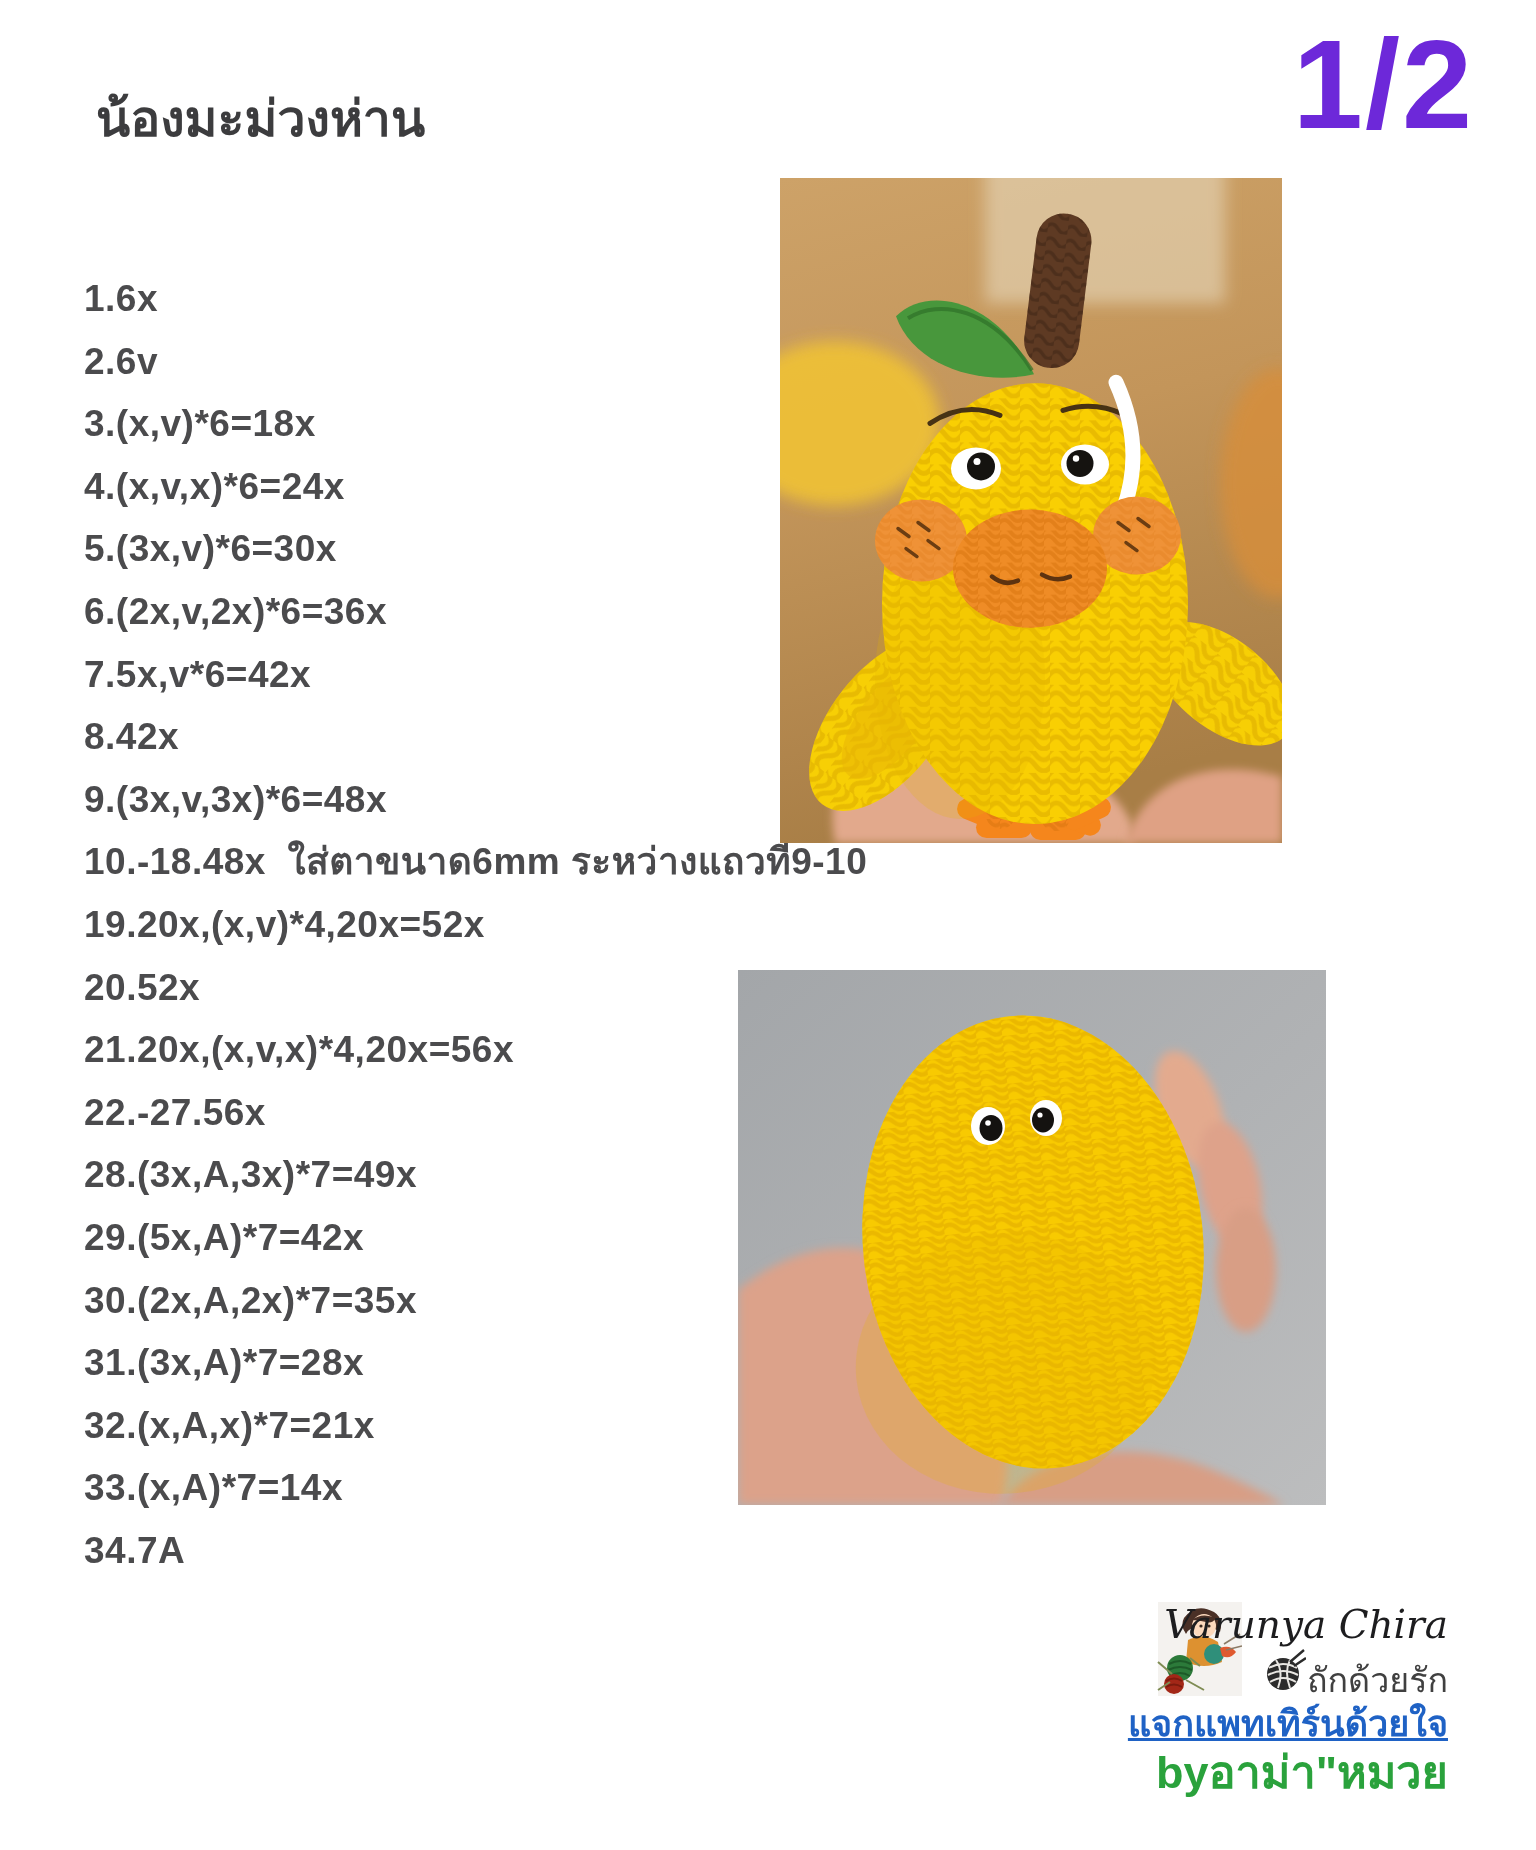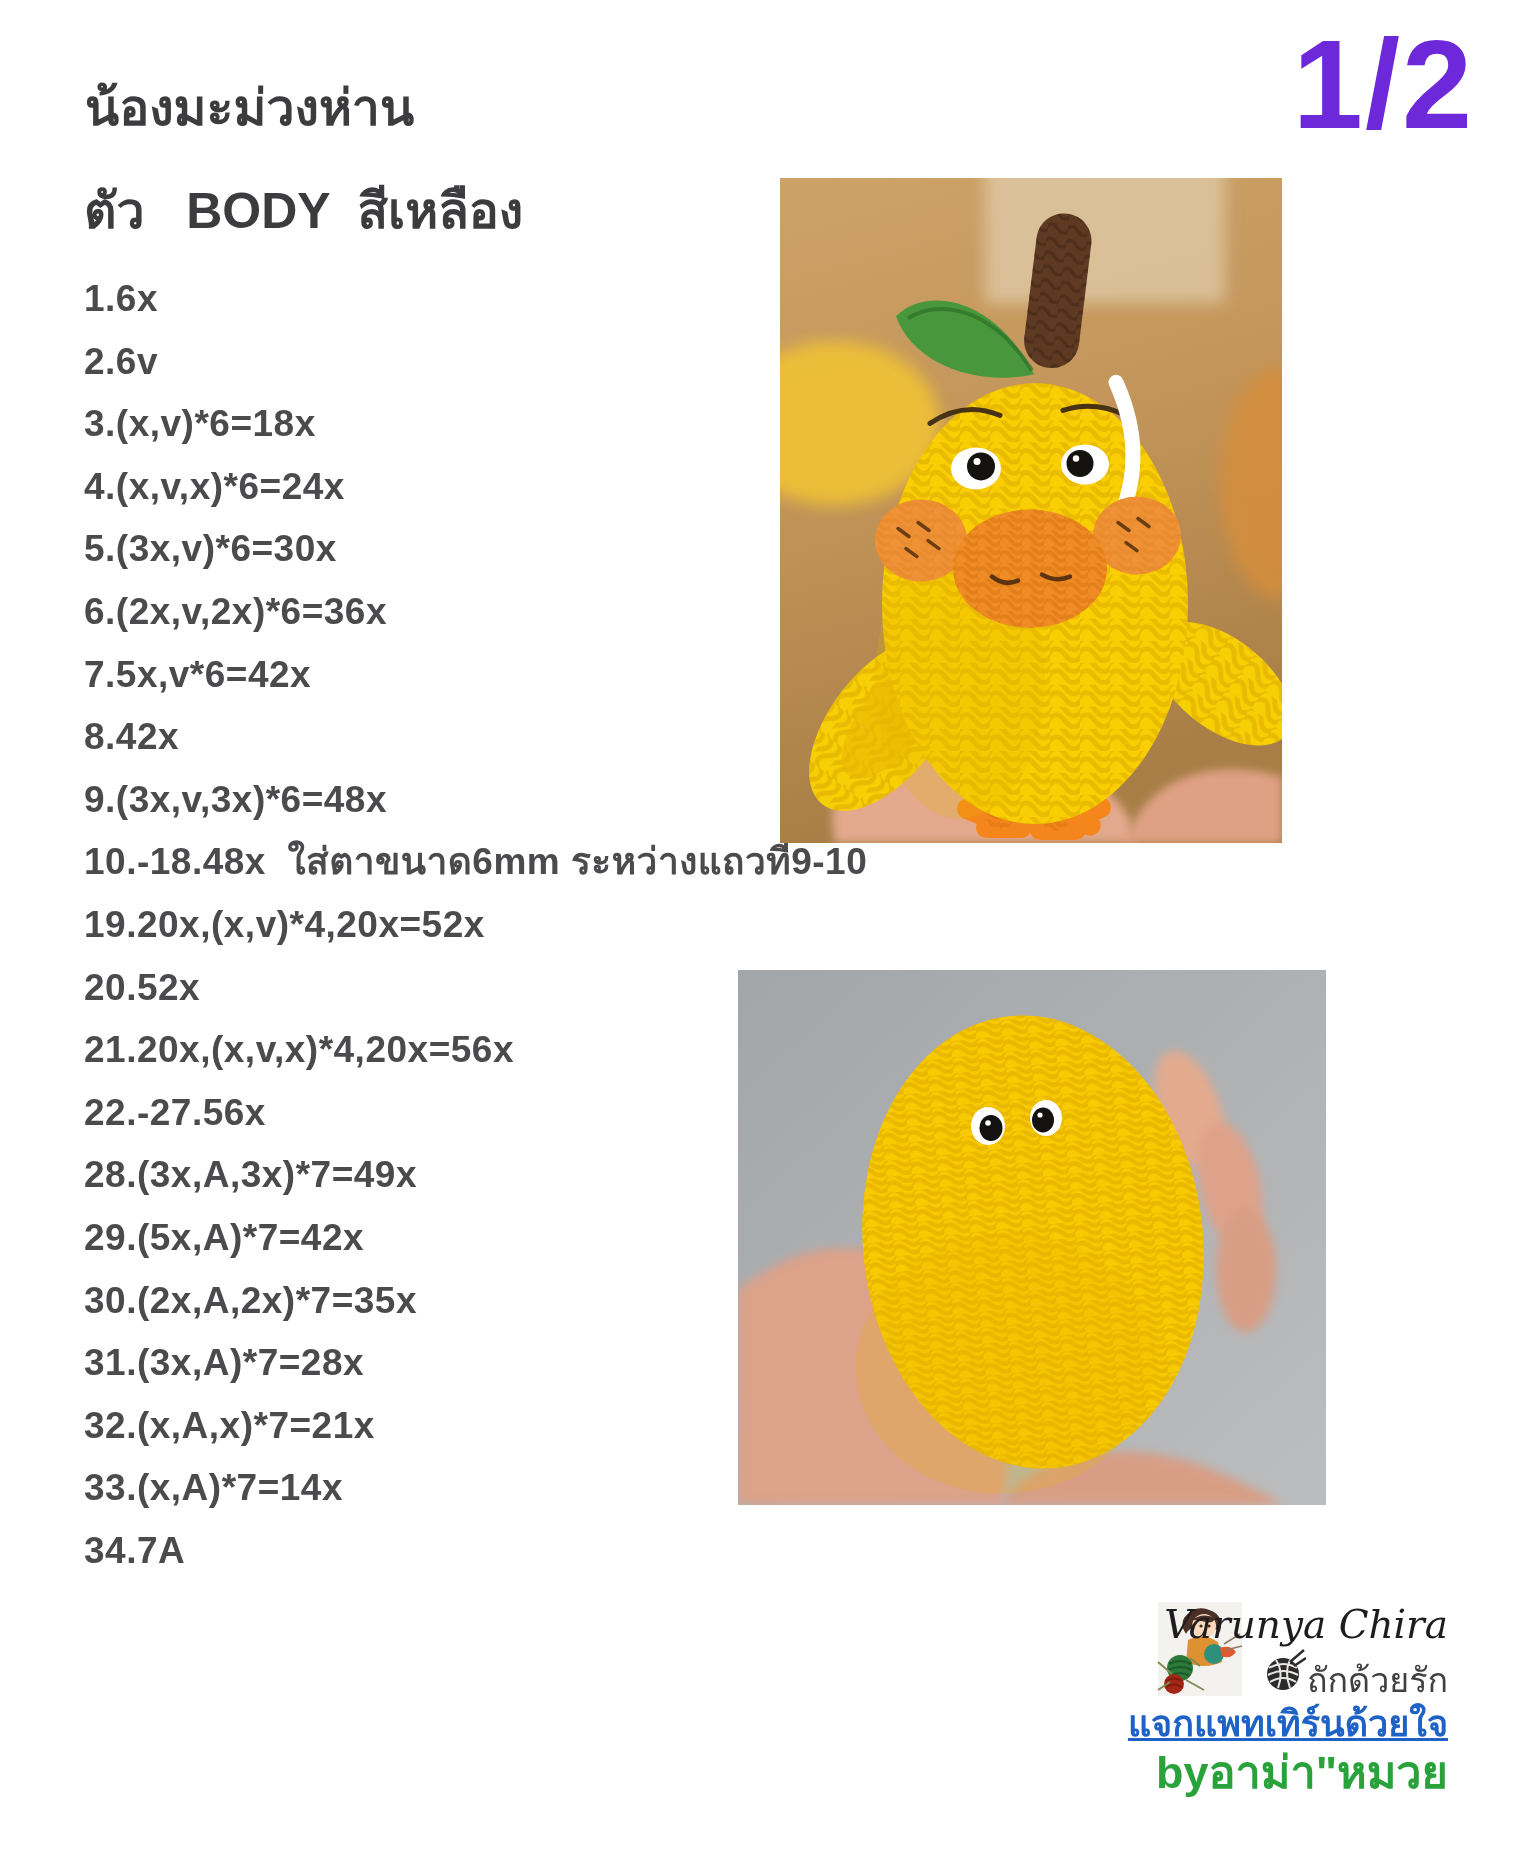--- a/index.html
+++ b/index.html
@@ -5,21 +5,21 @@
   html,body{margin:0;padding:0;background:#ffffff;}
   .page{
     position:relative;width:1536px;height:1850px;background:#ffffff;
     font-family:"Liberation Sans","DejaVu Sans",sans-serif;overflow:hidden;
   }
   .pagenum{
     position:absolute;top:22px;right:62px;
     font-size:126px;font-weight:700;color:#6d28d9;letter-spacing:2px;line-height:1;
   }
   .t1{
-    position:absolute;left:84px;top:74px;margin:1px;
+    position:absolute;left:84px;top:74px;margin:12px;
     font-size:50px;font-weight:700;color:#3c3c3e;line-height:1.35;white-space:pre;
   }
   .t2{
     position:absolute;left:84px;top:178px;margin:0;
     font-size:50px;font-weight:700;color:#3c3c3e;line-height:1.35;white-space:pre;
   }
   .rows{position:absolute;left:84px;top:268px;width:820px;}
   .row{
     font-size:37px;color:#4b4b4d;line-height:62.6px;white-space:pre;
     font-weight:700;letter-spacing:0.5px;
@@ -42,21 +42,20 @@
   .wm-tag2{position:absolute;right:2px;top:99px;font-size:36px;font-weight:700;color:#1f62c5;white-space:nowrap;text-decoration:underline;}
   .wm-tag3{position:absolute;right:2px;top:140px;font-size:45px;font-weight:700;color:#2aa23c;white-space:nowrap;}
 </style>
 </head>
 <body>
 
 <div class="page">
 
   <div class="pagenum">1/2</div>
   <h1 class="t1">น้องมะม่วงห่าน</h1>
-  <h2 class="t2">ตัว   BODY  สีเหลือง</h2>
 
   <div class="rows">
     <div class="row">1.6x</div>
     <div class="row">2.6v</div>
     <div class="row">3.(x,v)*6=18x</div>
     <div class="row">4.(x,v,x)*6=24x</div>
     <div class="row">5.(3x,v)*6=30x</div>
     <div class="row">6.(2x,v,2x)*6=36x</div>
     <div class="row">7.5x,v*6=42x</div>
     <div class="row">8.42x</div>

